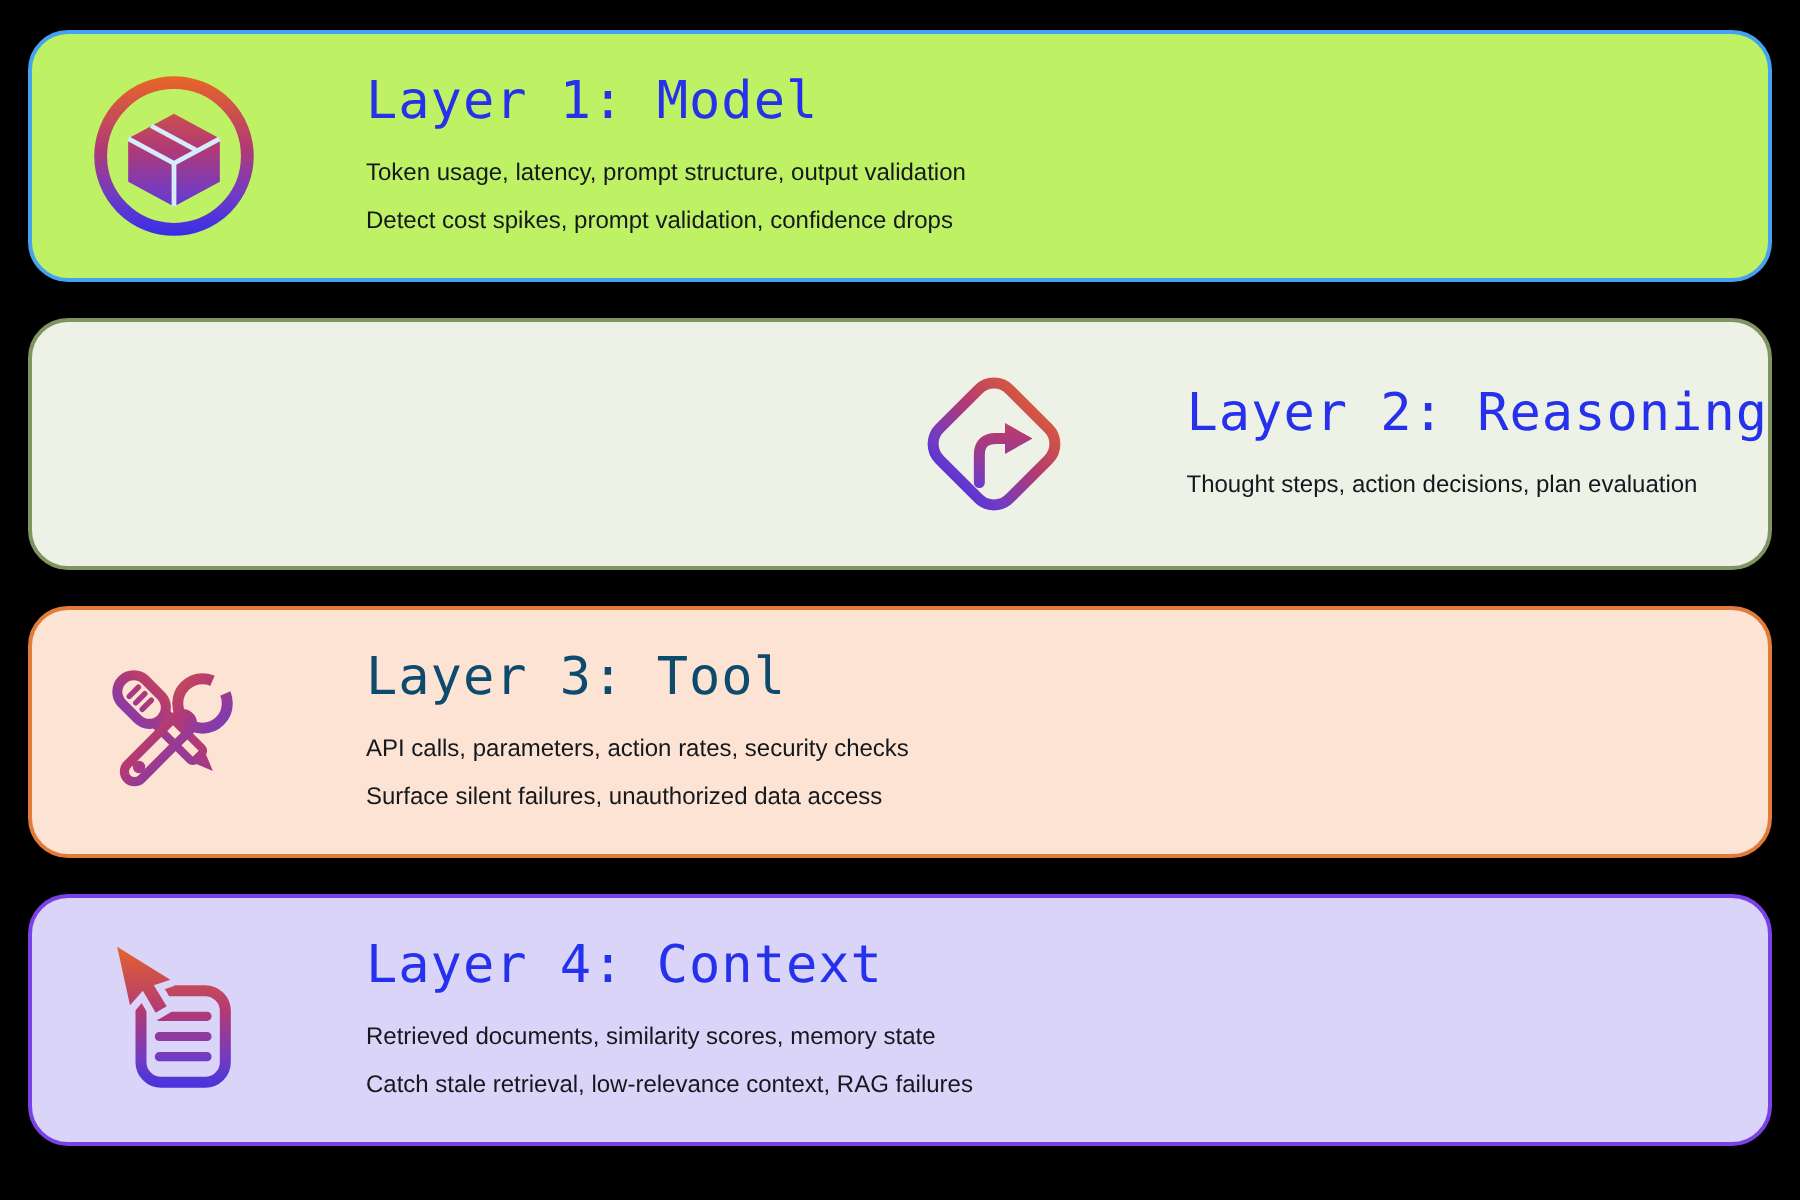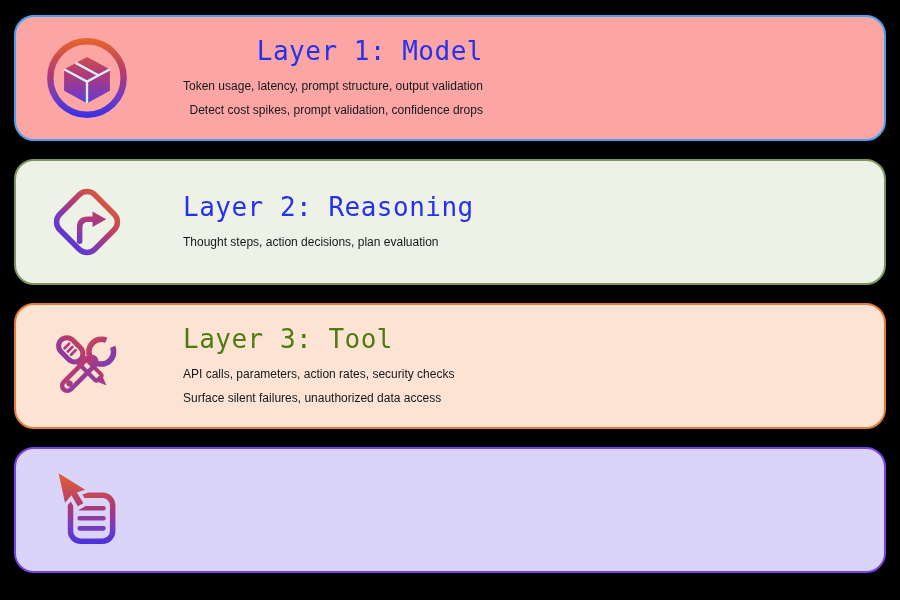--- a/index.html
+++ b/index.html
@@ -51,38 +51,38 @@
   <defs>
     <linearGradient id="icon-grad" gradientUnits="userSpaceOnUse" x1="0" y1="0" x2="0" y2="96">
       <stop offset="0" style="stop-color: rgb(239, 107, 29);"></stop>
       <stop offset="0.45" style="stop-color: rgb(178, 58, 116);"></stop>
       <stop offset="0.72" style="stop-color: rgb(113, 59, 196);"></stop>
       <stop offset="1" style="stop-color: rgb(43, 44, 240);"></stop>
     </linearGradient>
   </defs>
 </svg>
 
-<section class="card c1" style="background-color: #fca5a5; border-color: rgb(69, 162, 241); text-align: right;">
+<section class="card c1" style="background-color: #bef264; border-color: rgb(69, 162, 241);">
   <div class="icon-wrap">
     <svg viewBox="0 0 96 96">
       <circle cx="48" cy="48" r="40" fill="none" stroke="url(#icon-grad)" stroke-width="7"></circle>
       <path d="M48 25 L73 38.5 L73 62 L48 75.5 L23 62 L23 38.5 Z" fill="url(#icon-grad)"></path>
       <path d="M23 38.5 L48 52 L73 38.5" fill="none" stroke-width="2.6" style="stroke: rgb(214, 236, 251);"></path>
       <path d="M48 52 L48 75.5" fill="none" stroke-width="2.6" style="stroke: rgb(214, 236, 251);"></path>
       <path d="M35.5 31.5 L60.5 45" fill="none" stroke-width="2.6" style="stroke: rgb(214, 236, 251);"></path>
     </svg>
   </div>
   <div class="text-block">
     <h2 class="card-title" style="color: rgb(37, 49, 234);">Layer 1: Model</h2>
     <p class="card-line" style="color: rgb(21, 24, 29);">Token usage, latency, prompt structure, output validation</p>
     <p class="card-line" style="color: rgb(21, 24, 29);">Detect cost spikes, prompt validation, confidence drops</p>
   </div>
 </section>
 
-<section class="card c2" style="background-color: rgb(238, 241, 230); border-color: rgb(126, 149, 98);">
+<section class="card c2" style="background-color: rgb(238, 241, 230); border-color: rgb(126, 149, 98); justify-content: flex-end;">
   <div class="icon-wrap">
     <svg viewBox="0 0 96 96">
       <rect x="21" y="21" width="54" height="54" rx="12" fill="none" stroke="url(#icon-grad)" stroke-width="6" transform="rotate(45 48 48)"></rect>
       <path d="M40 69 L40 54 Q40 45 49 45 L56 45" fill="none" stroke="url(#icon-grad)" stroke-width="6" stroke-linecap="round"></path>
       <polygon points="54,36.5 54,53.5 69,45" fill="url(#icon-grad)"></polygon>
     </svg>
   </div>
   <div class="text-block">
     <h2 class="card-title" style="color: rgb(37, 49, 234);">Layer 2: Reasoning</h2>
     <p class="card-line" style="color: rgb(21, 24, 29);">Thought steps, action decisions, plan evaluation</p>
@@ -102,29 +102,34 @@
 
       <g transform="rotate(-45 48 48)">
         <circle cx="70" cy="48" r="13.5" fill="none" stroke="url(#icon-grad)" stroke-width="6"></circle>
         <polygon points="70,48 93,39 93,57" style="fill: rgb(252, 227, 211);"></polygon>
         <rect x="12" y="42.5" width="48" height="11" rx="5.5" fill="none" stroke="url(#icon-grad)" stroke-width="5"></rect>
         <circle cx="21" cy="48" r="3.4" fill="url(#icon-grad)"></circle>
       </g>
     </svg>
   </div>
   <div class="text-block">
-    <h2 class="card-title" style="color: #4d7c0f;">Layer 3: Tool</h2>
+    <h2 class="card-title" style="color: #0c4a6e;">Layer 3: Tool</h2>
     <p class="card-line" style="color: rgb(21, 24, 29);">API calls, parameters, action rates, security checks</p>
     <p class="card-line" style="color: rgb(21, 24, 29);">Surface silent failures, unauthorized data access</p>
   </div>
 </section>
 
 <section class="card c4" style="background-color: rgb(217, 212, 248); border-color: rgb(122, 66, 230);">
   <div class="icon-wrap">
     <svg viewBox="0 0 96 96">
       <rect x="30" y="32" width="46" height="50" rx="11" fill="none" stroke="url(#icon-grad)" stroke-width="6"></rect>
       <path d="M40 46 L66 46 M40 57 L66 57 M40 68 L66 68" fill="none" stroke="url(#icon-grad)" stroke-width="5" stroke-linecap="round"></path>
 
       <path d="M17 8 L24 40 L31 32 L38 44 L44 40.5 L37 29 L46 26 Z" stroke-width="8" stroke-linejoin="round" style="fill: rgb(217, 212, 248); stroke: rgb(217, 212, 248);"></path>
       <path d="M17 8 L24 40 L31 32 L38 44 L44 40.5 L37 29 L46 26 Z" fill="url(#icon-grad)"></path>
     </svg>
   </div>
+  <div class="text-block">
+    <h2 class="card-title" style="color: rgb(37, 49, 234);">Layer 4: Context</h2>
+    <p class="card-line" style="color: rgb(21, 24, 29);">Retrieved documents, similarity scores, memory state</p>
+    <p class="card-line" style="color: rgb(21, 24, 29);">Catch stale retrieval, low-relevance context, RAG failures</p>
+  </div>
 </section>
 
 </body></html>

